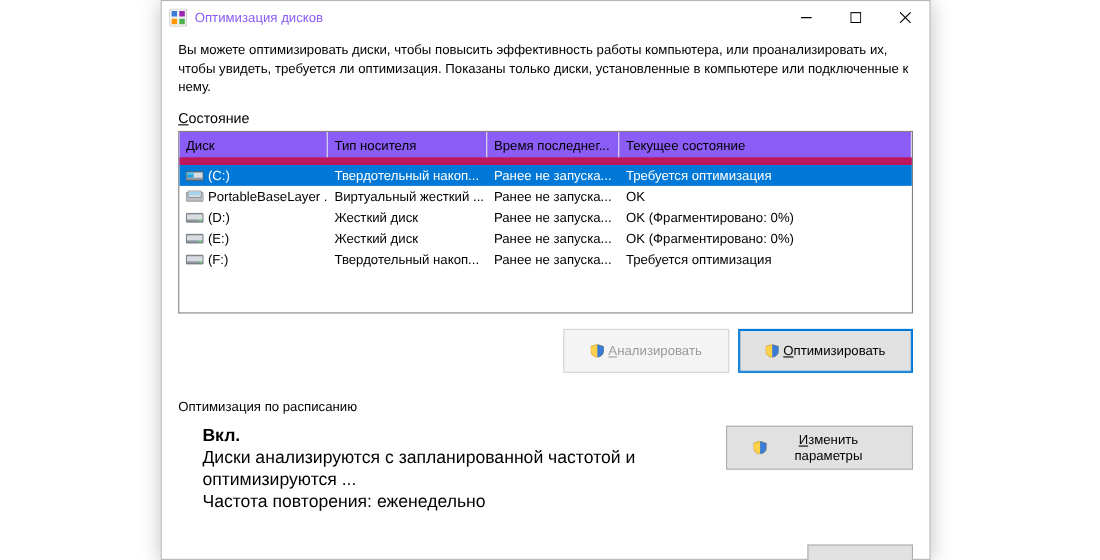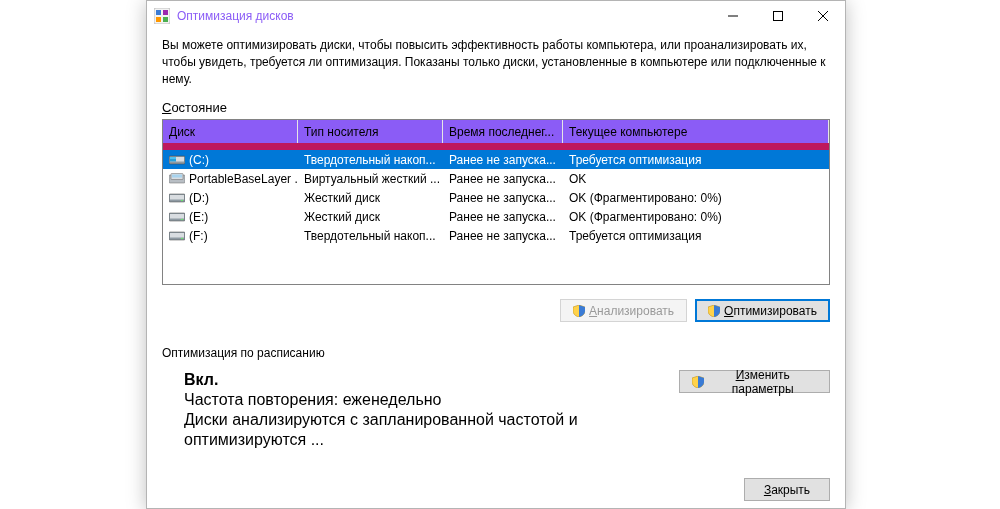--- a/index.html
+++ b/index.html
@@ -111,23 +111,23 @@
   .drive-icon {
     width: 16px; height: 12px;
     flex: 0 0 auto;
   }
 
   
   .btn {
     display: inline-flex;
     align-items: center;
     justify-content: center;
-    height: 23px;
+    height: 40px;
     min-width: 120px;
-    padding: 0 12px;
+    padding: 0 24px;
     border: 1px solid #adadad;
     background: #e1e1e1;
     font-size: 12px;
     font-family: inherit;
     box-sizing: border-box;
     gap: 4px;
     cursor: default;
   }
   .btn.disabled, .btn[disabled] {
     color: #9a9a9a;
@@ -244,21 +244,21 @@
 
     <div class="section-label">
       <span class="underline">С</span><span>остояние</span>
     </div>
 
     <div class="list-frame">
       <div class="list-header">
         <div class="col c-disk">Диск</div>
         <div class="col c-media">Тип носителя</div>
         <div class="col c-last">Время последнег...</div>
-        <div class="col c-state">Текущее компьютере</div>
+        <div class="col c-state">Текущее состояние</div>
       </div>
       <div class="list-body" id="list-body">
           <div class="list-row selected">
             <div class="col c-disk">
               <span class="drive-icon"><svg width="16" height="12">
                   <use href="#osdrive"></use>
                 </svg></span>
               <span>(C:)</span>
             </div>
             <div class="col c-media">Твердотельный накоп...</div>
@@ -325,22 +325,22 @@
             </svg></span>
         <span><span class="underline">О</span><span>птимизировать</span></span>
       </button>
     </div>
 
     <div class="group-frame">
       <span class="group-label">Оптимизация по расписанию</span>
       <div class="schedule-body">
         <div class="schedule-text">
           <div class="on">Вкл.</div>
+          <div>Диски анализируются с запланированной частотой и оптимизируются ...</div>
           <div>Частота повторения: еженедельно</div>
-          <div>Диски анализируются с запланированной частотой и оптимизируются ...</div>
         </div>
         <button class="btn" style="min-width:150px">
           <span class="shield-icon"><svg width="12" height="12">
                 <use href="#shield"></use>
               </svg></span>
           <span><span class="underline">И</span><span>зменить параметры</span></span>
         </button>
       </div>
     </div>
 

